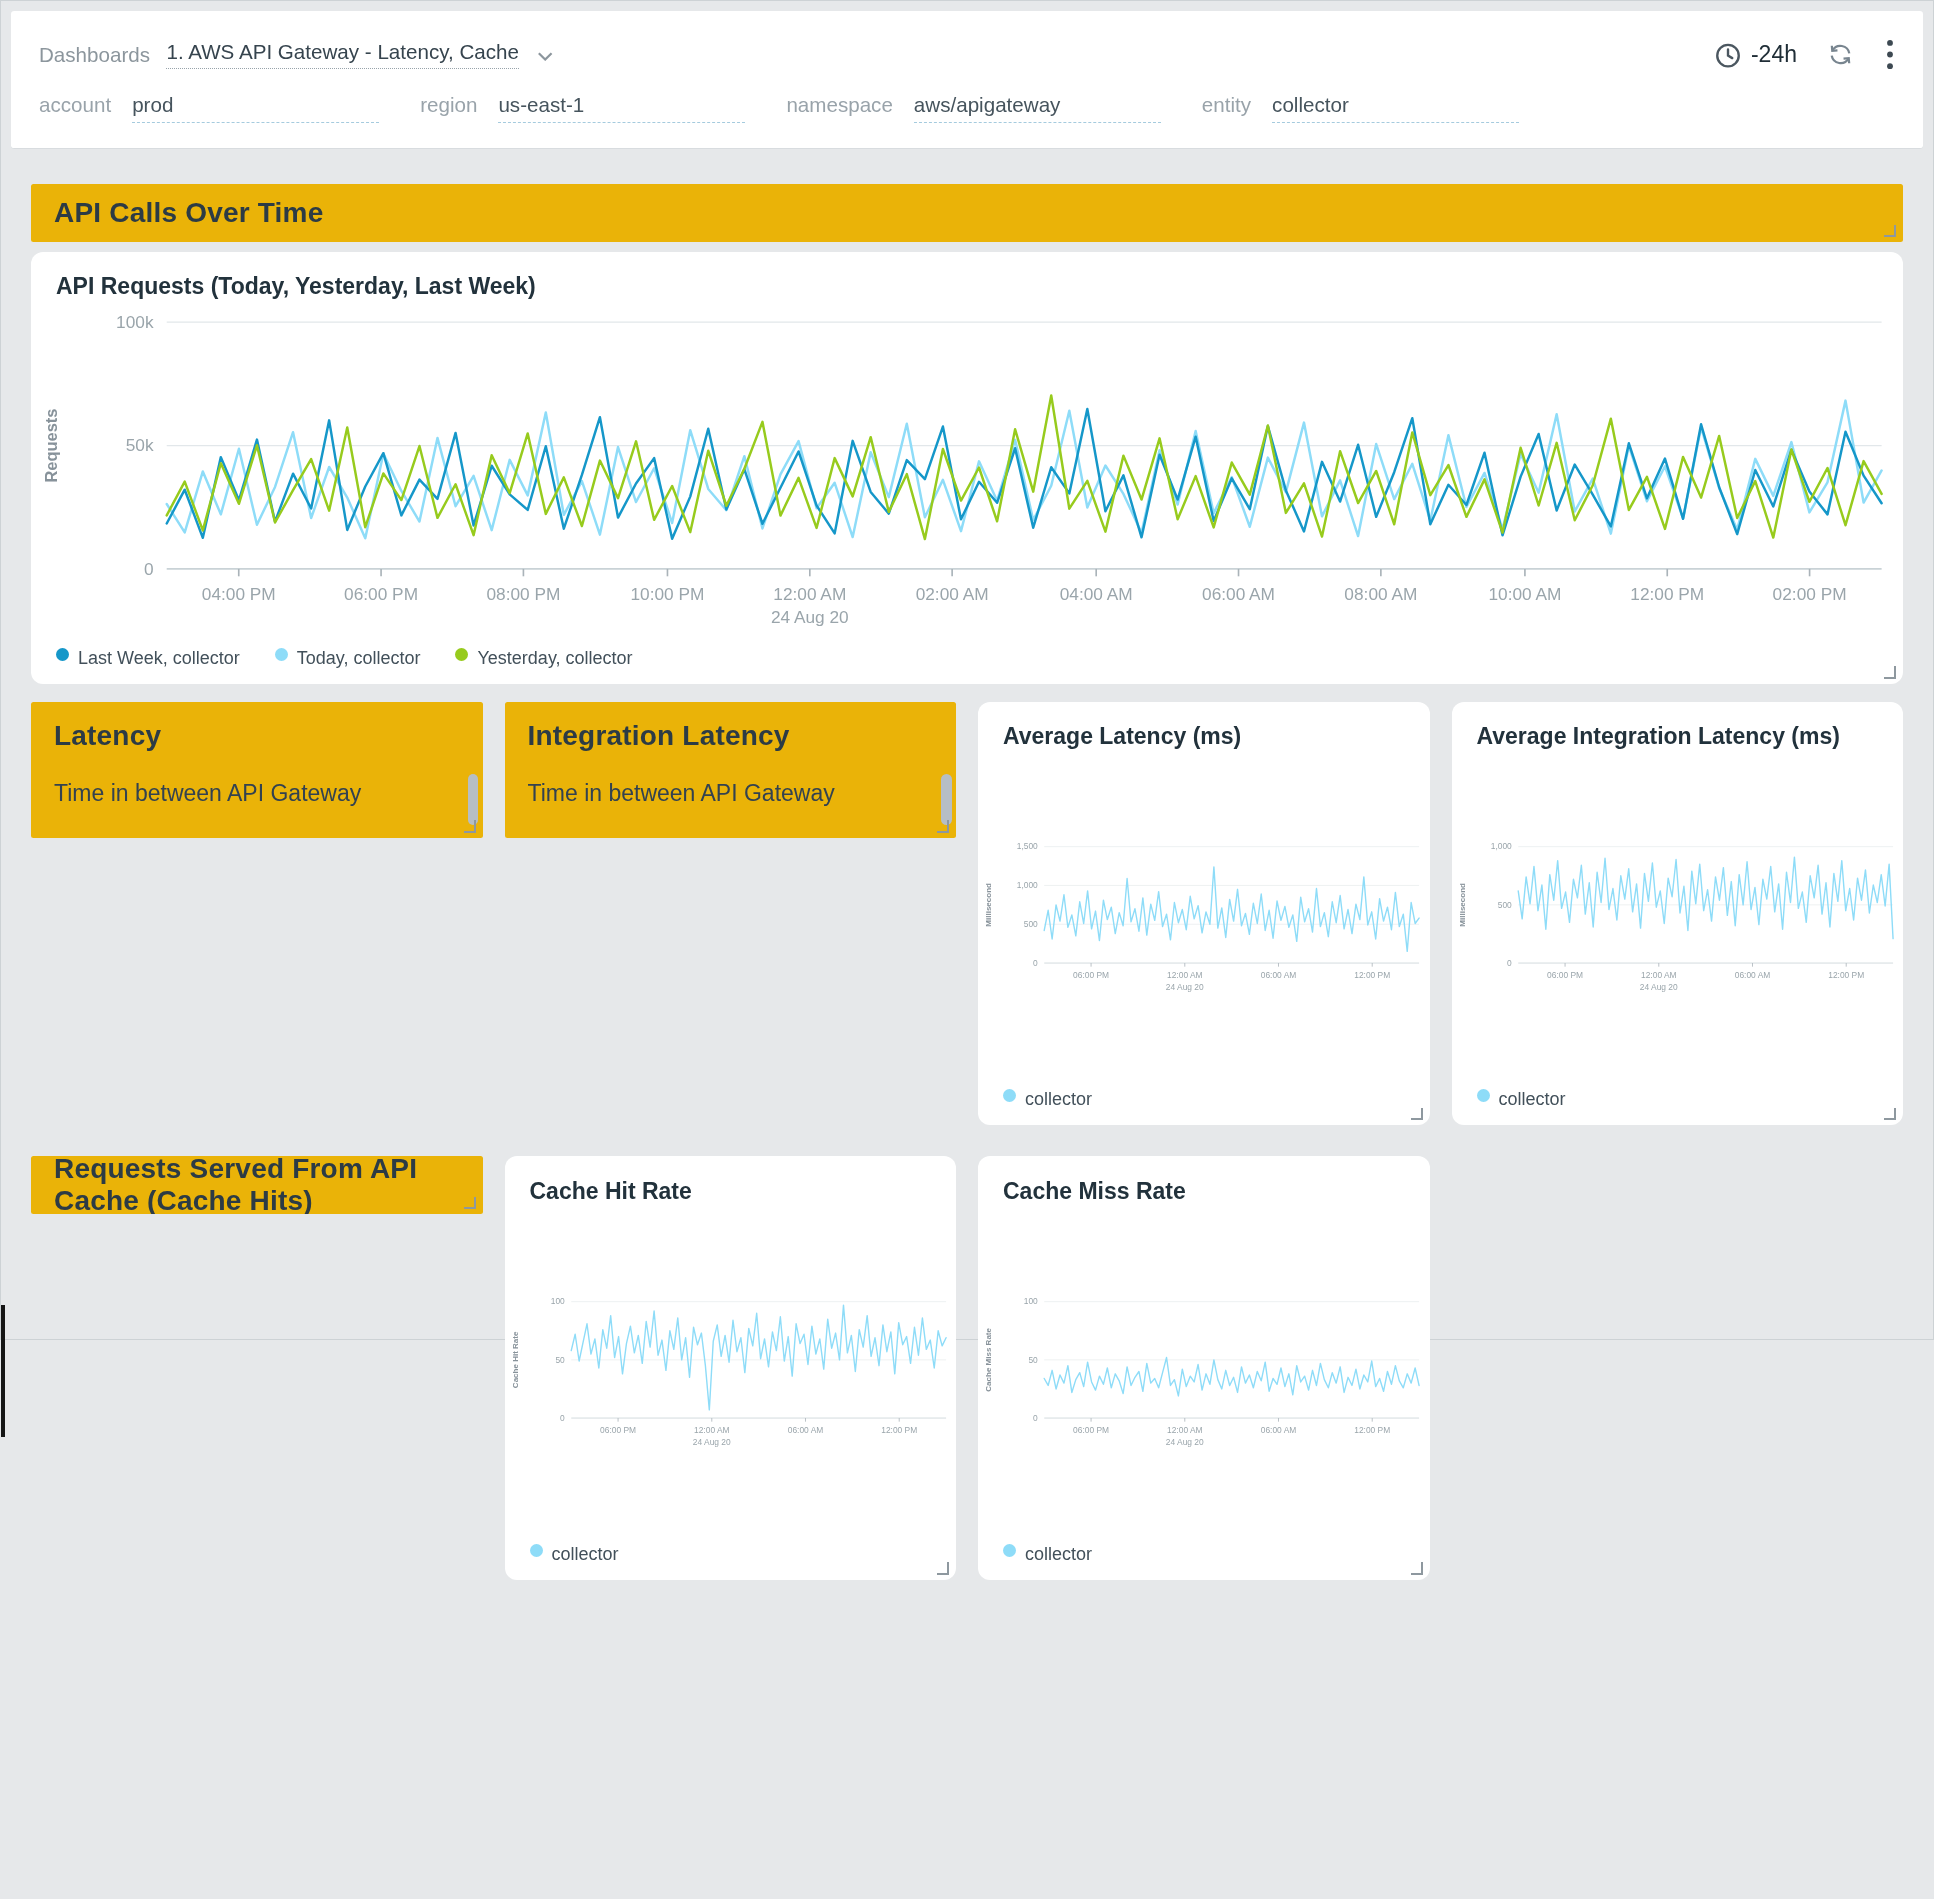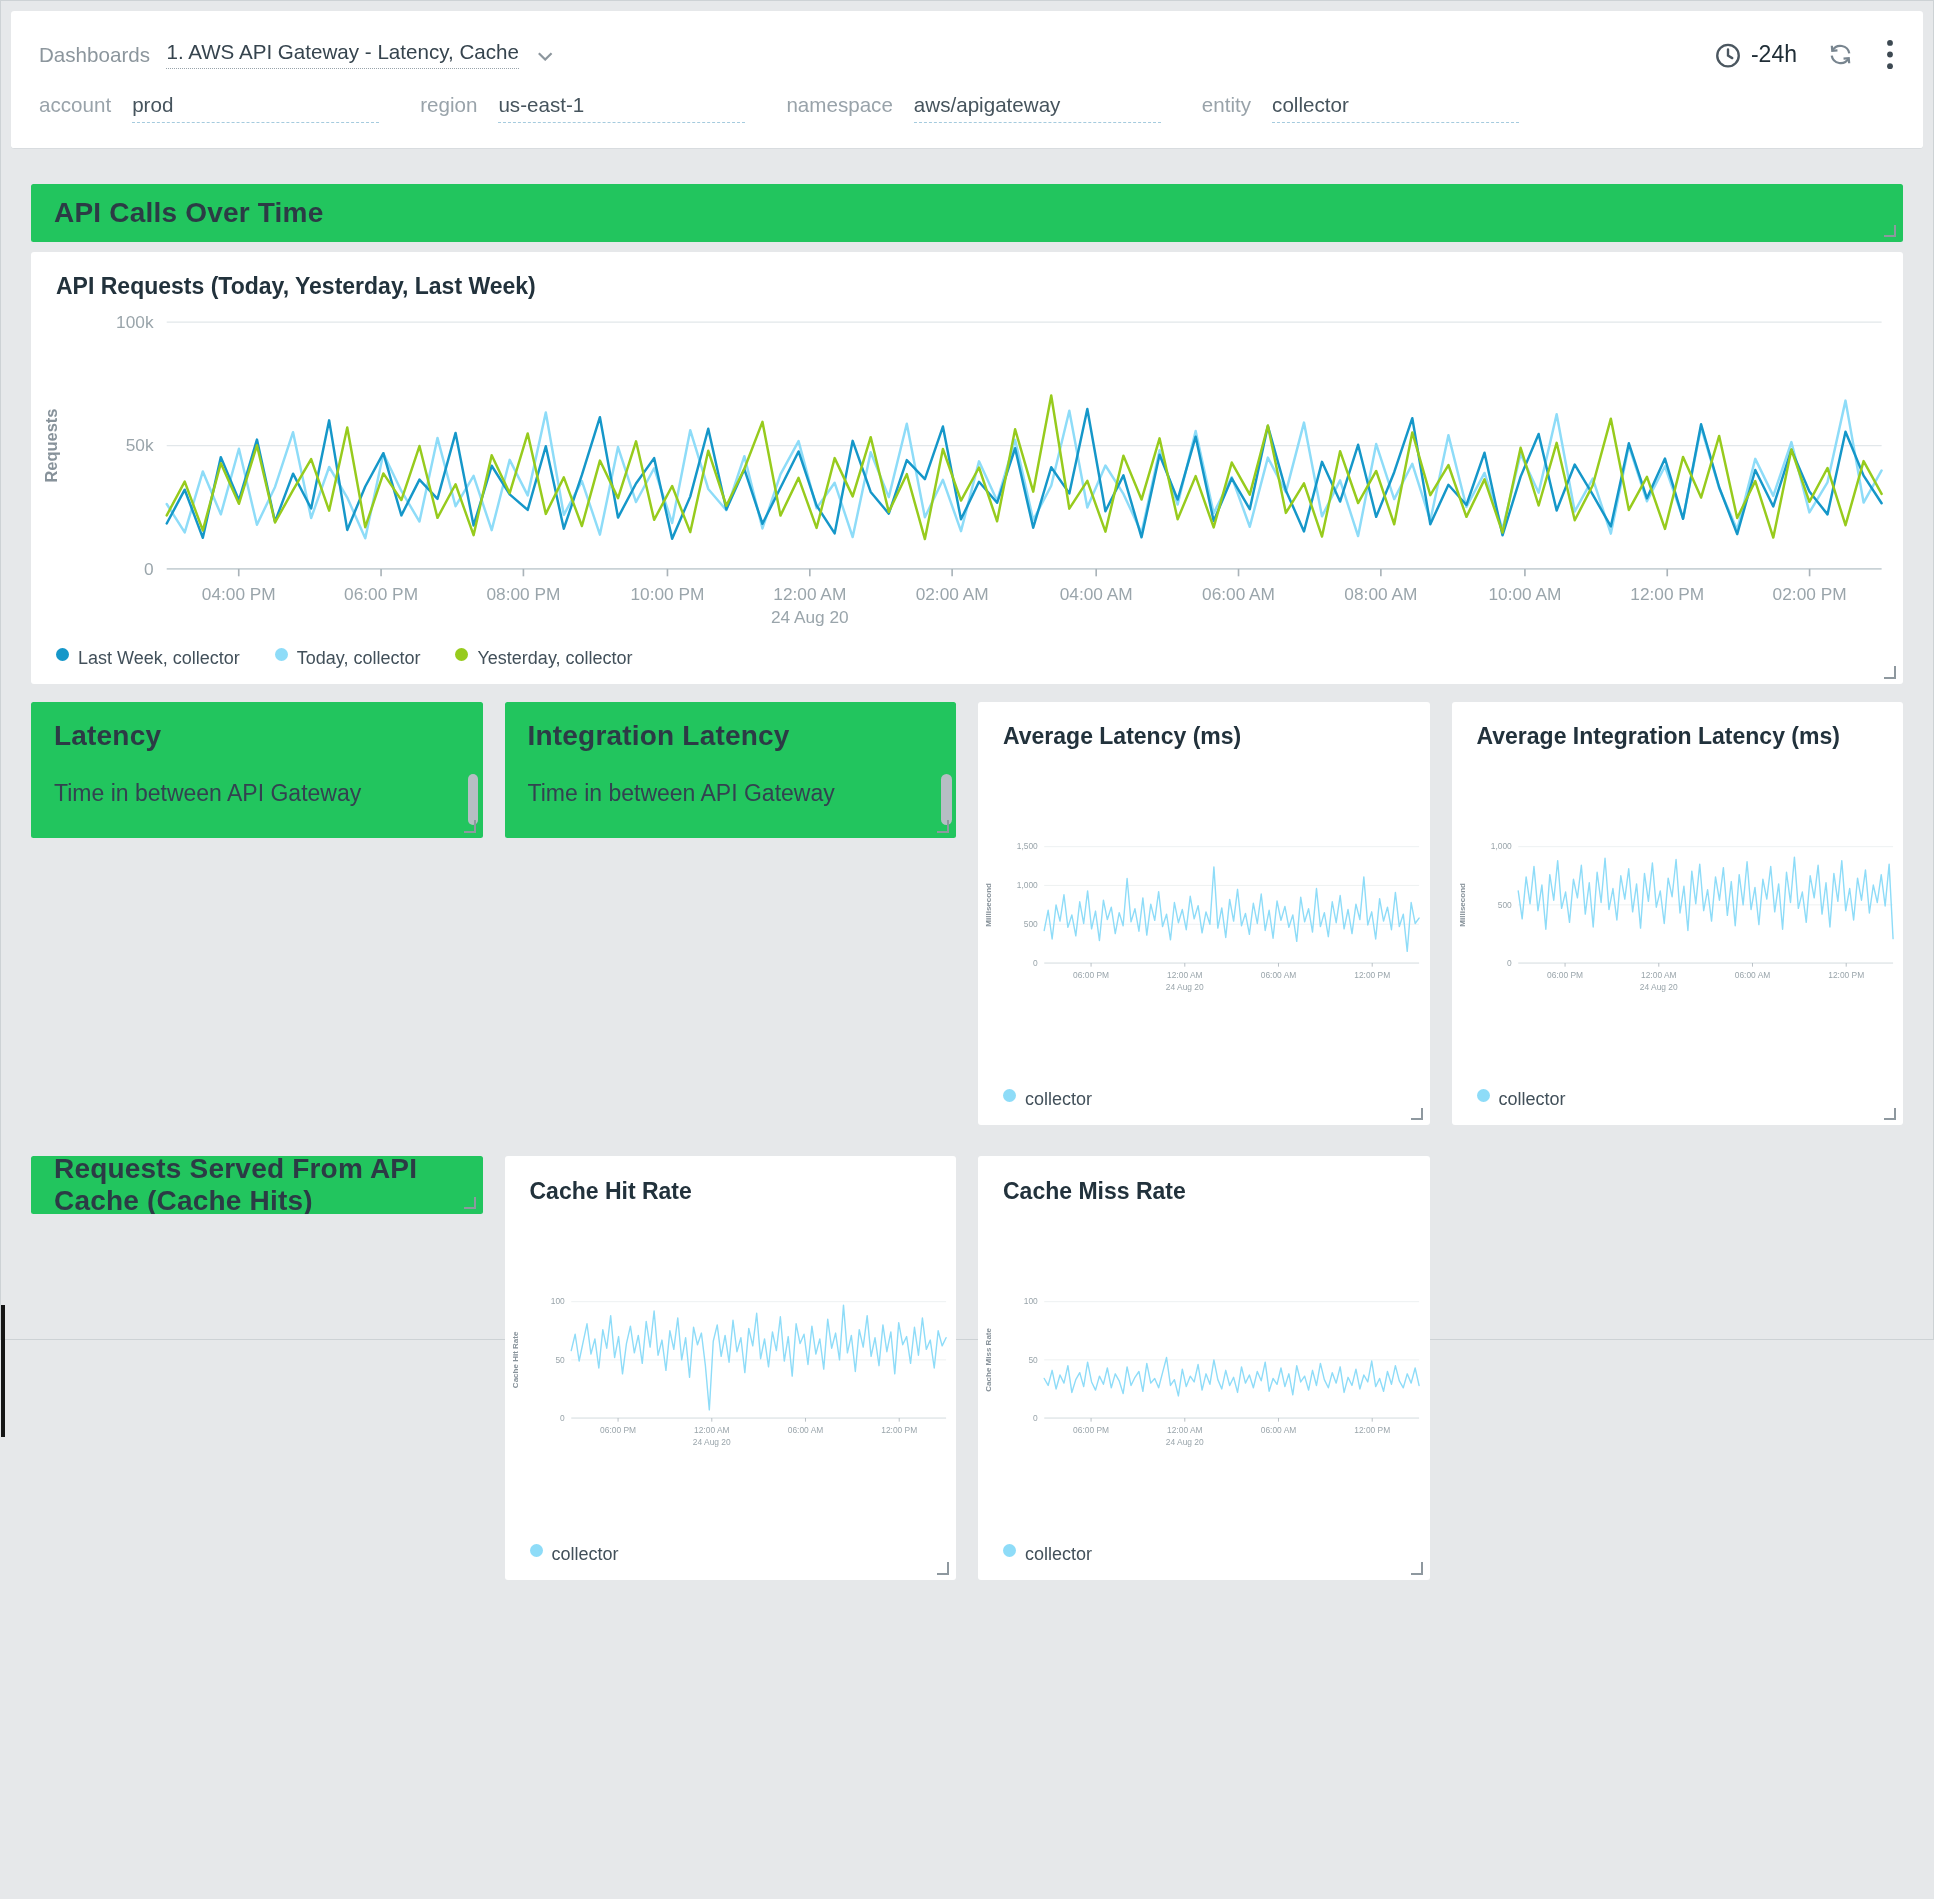--- a/index.html
+++ b/index.html
@@ -17,27 +17,27 @@
   .tb-right{display:flex;align-items:center}
   .clock{width:30px;height:30px;margin-right:8.2px;cursor:pointer}
   .range{font-size:23px;color:#202e37;margin-right:30px;cursor:pointer}
   .refresh{width:27px;height:27px;margin-right:31px;cursor:pointer}
   .kebab{width:10px;height:31px;cursor:pointer}
   .filterbar{display:flex;align-items:baseline;gap:41px;padding:13px 0 25px}
   .filter{display:flex;align-items:baseline;gap:21px}
   .f-label{font-size:20.6px;color:#99a3aa}
   .f-value{font-size:20.6px;color:#46545d;border-bottom:1.6px dashed #a5cbde;min-width:247px;padding-bottom:5px;cursor:pointer}
   .content{padding:0 20px}
-  .section-bar{position:relative;background:#22c55e;border-radius:2.5px;padding:0 23px;height:58px;display:flex;align-items:center;overflow:hidden}
+  .section-bar{position:relative;background:#eab308;border-radius:2.5px;padding:0 23px;height:58px;display:flex;align-items:center;overflow:hidden}
   .section-bar h2{font-size:28px;font-weight:700;color:#2c3b45;margin:0;letter-spacing:0.2px}
   .section-bar.with-desc{display:block;height:136px;padding-top:18px}
   .desc{font-size:23px;color:#334250;line-height:56px;margin:13px 0 0;padding-right:49px}
   .corner{position:absolute;right:6.6px;bottom:5px;width:12.3px;height:12.3px;border-right:2.5px solid #8e989f;border-bottom:2.5px solid #8e989f}
   .scrollpill{position:absolute;right:4.1px;top:72px;width:10.7px;height:51px;background:#b6bec4;border-radius:5.8px;cursor:pointer}
-  .chart-card{position:relative;background:#fff;border-radius:3px;padding:0 0 10px}
+  .chart-card{position:relative;background:#fff;border-radius:12px;padding:0 0 10px}
   .chart-title{font-size:23px;font-weight:700;color:#22323c;margin:0;padding:21.4px 25px 8.2px}
   svg.plot{display:block;width:100%;height:321px}
   .wide svg.plot{height:329px}
   .legend{display:flex;gap:35px;padding:10px 0 5px 25px}
   .legend-item{display:flex;gap:9px;font-size:18px;color:#42505a;cursor:pointer}
   .dot{width:13px;height:13px;border-radius:50%;flex:0 0 auto}
   .grid{display:grid;grid-template-columns:1fr 1fr 1fr 1fr;column-gap:22px;row-gap:8.2px}
   .sec-api{margin-top:35px}
   .wide{margin-top:10px}
   .grid1{margin-top:18px}

